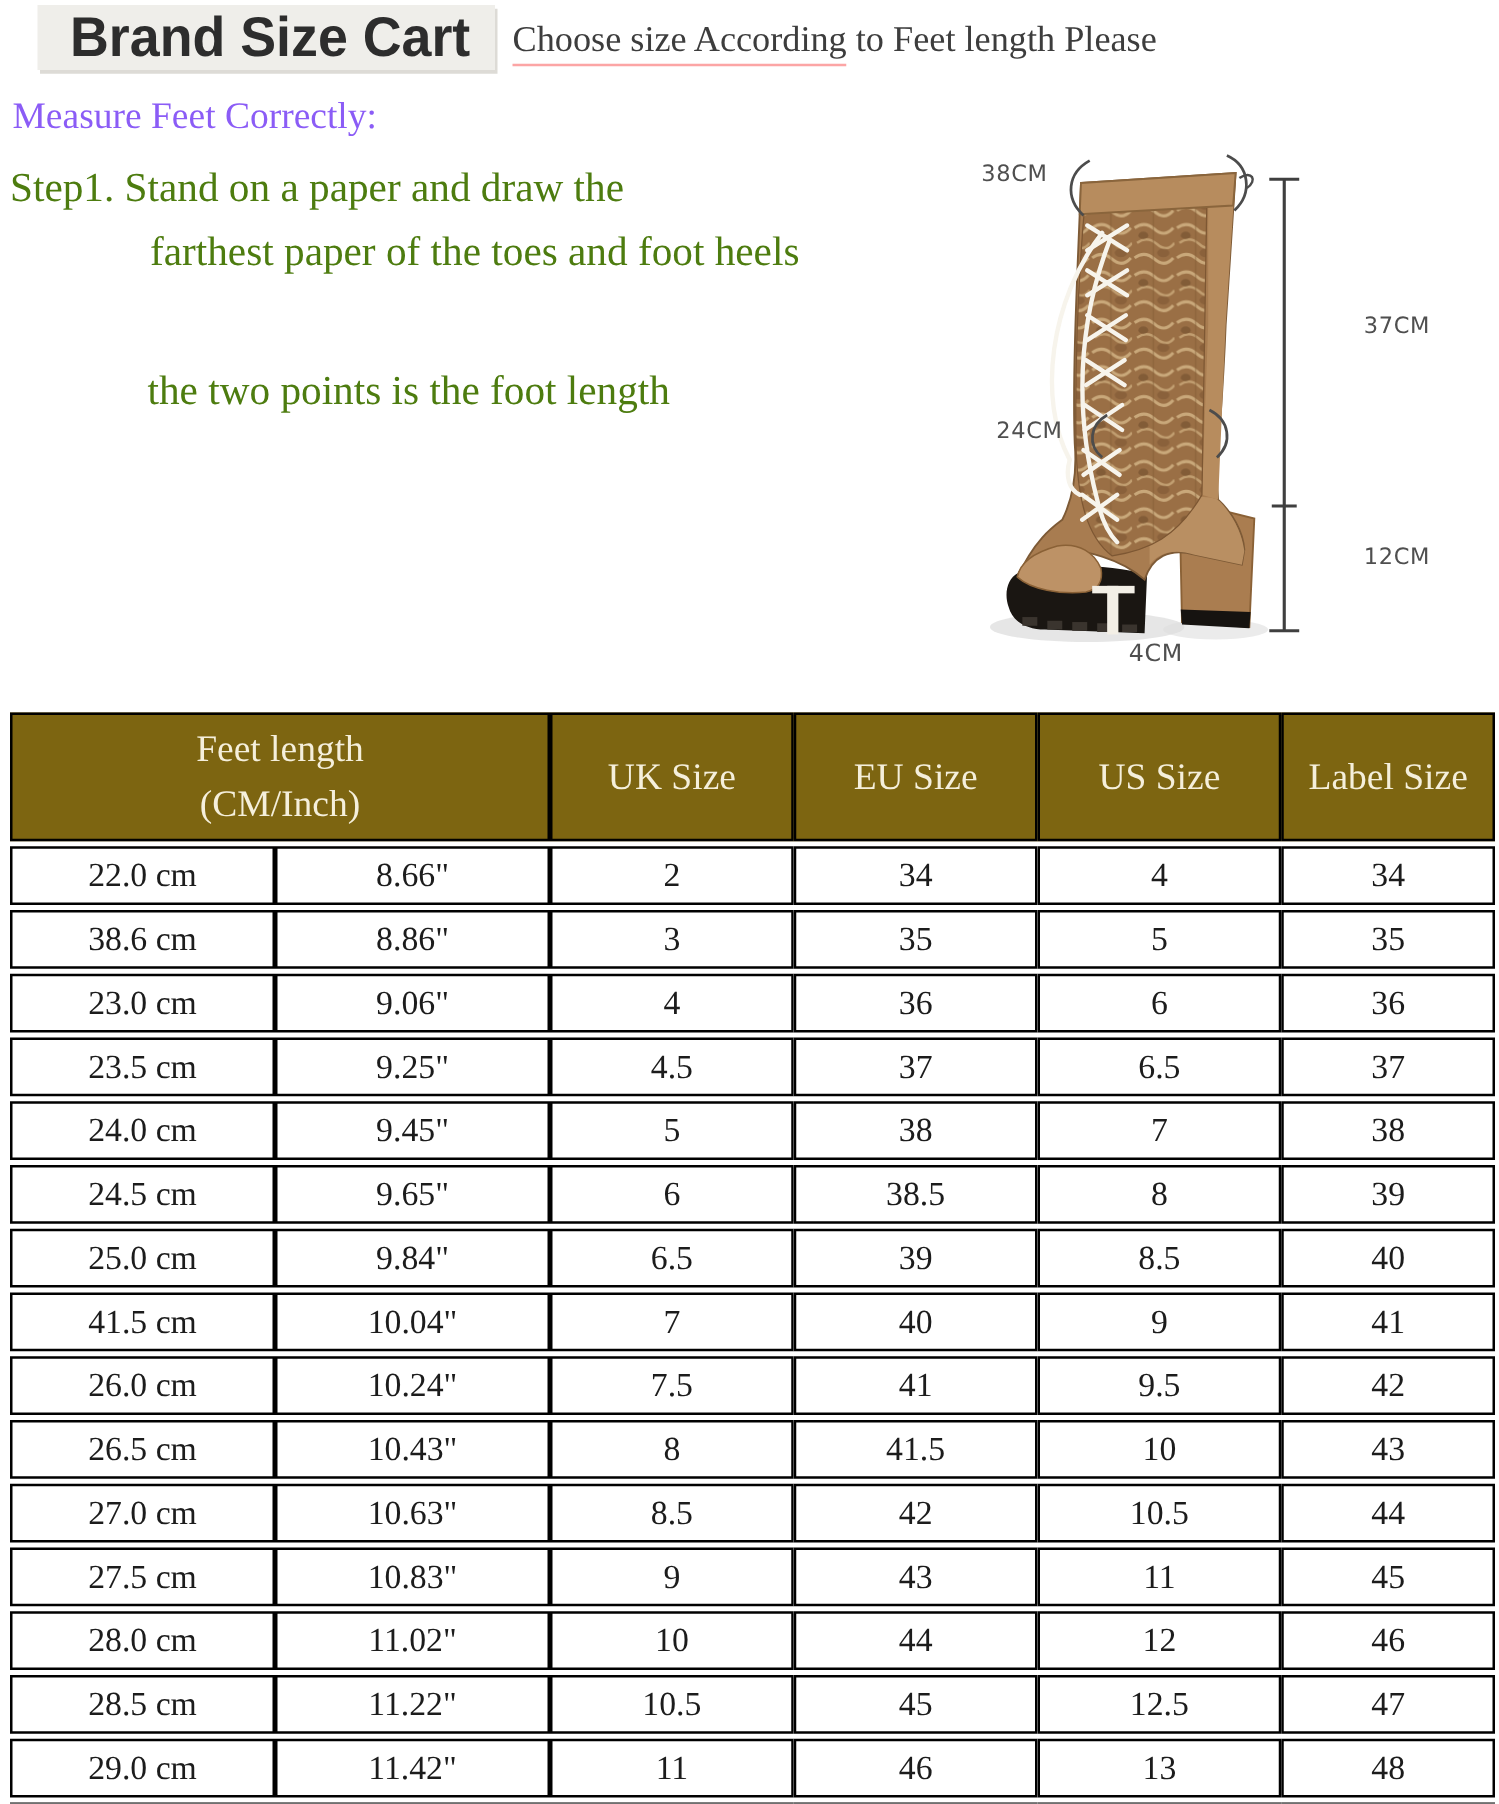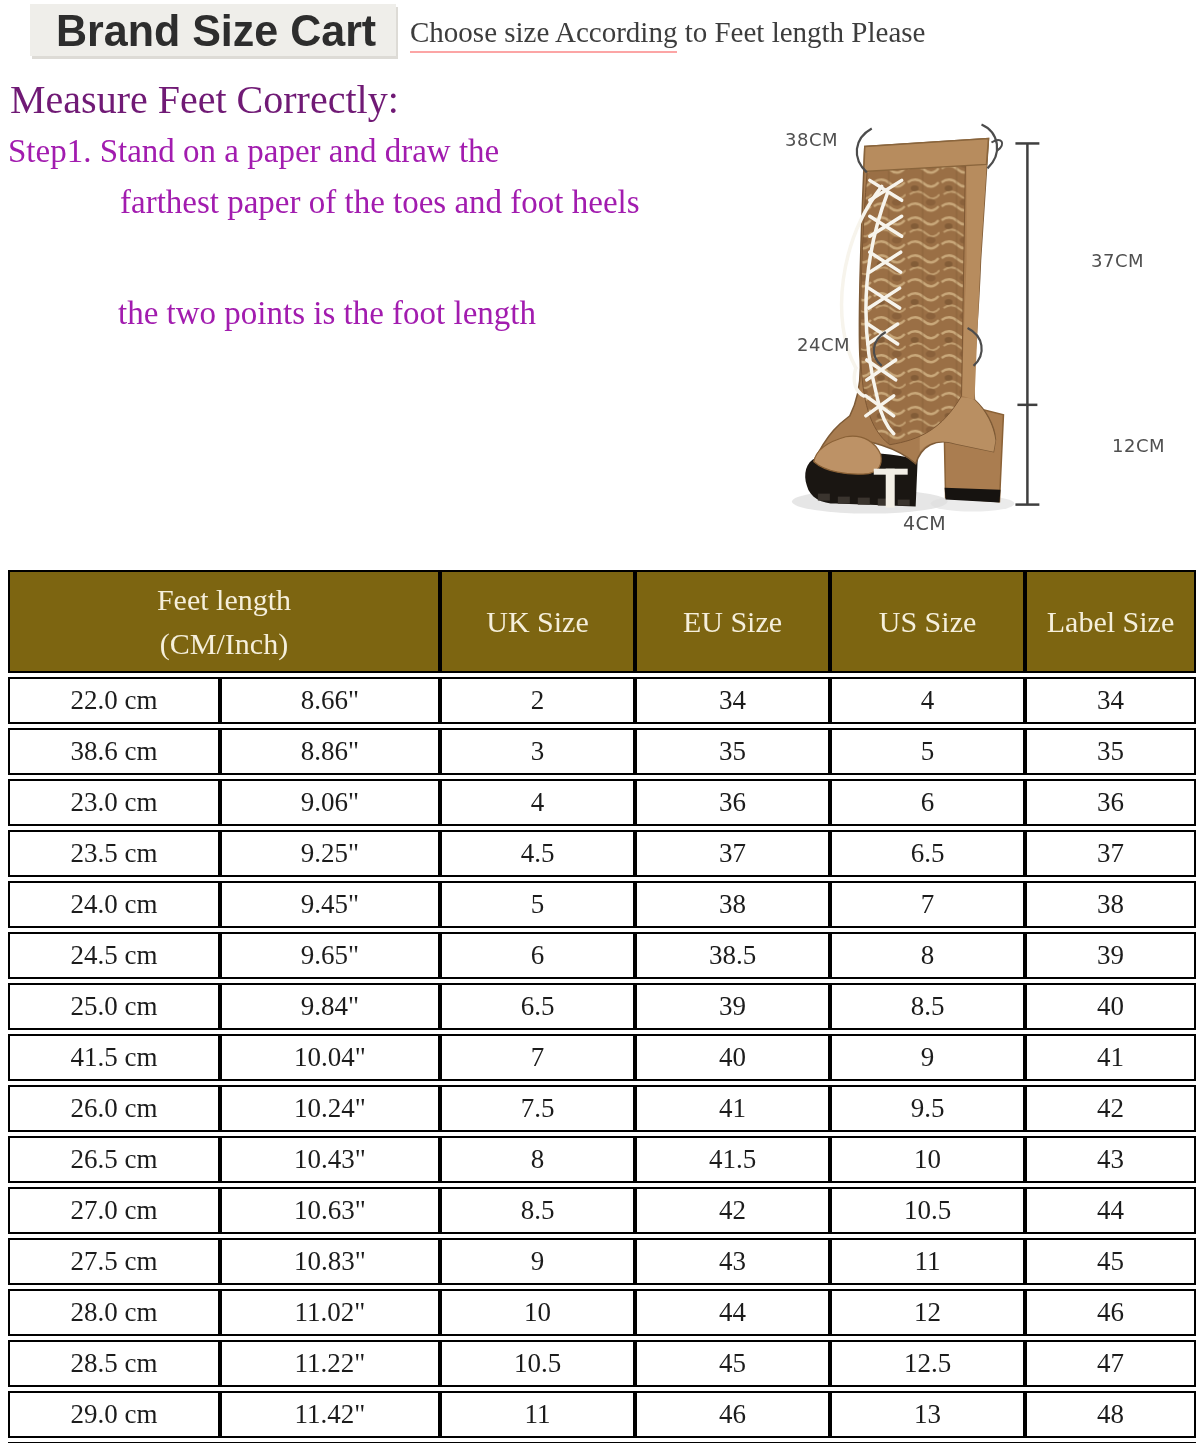--- a/index.html
+++ b/index.html
@@ -9,22 +9,22 @@
   
   .banner{position:absolute;left:30px;top:4px;width:366px;height:52px;background:#efeeea;
           box-shadow:2px 3px 0 #dddbd6;display:flex;align-items:center;}
   .banner-title{font-family:"Liberation Sans",sans-serif;font-weight:800;font-size:43px;
                 color:#2d2d2d;padding-left:26px;letter-spacing:0px;transform:scaleY(1.04);
                 white-space:nowrap;}
   .subtitle{position:absolute;left:410px;top:16px;font-size:29px;color:#3d3d3d;white-space:nowrap;}
   .subtitle .u{border-bottom:2px solid #fca5a5;padding-bottom:3px;}
 
   
-  .heading{position:absolute;left:10px;top:76px;font-size:40px;color:#701a75;}
-  .step{position:absolute;font-size:33px;color:#a21caf;white-space:nowrap;}
+  .heading{position:absolute;left:10px;top:76px;font-size:30px;color:#8b5cf6;}
+  .step{position:absolute;font-size:33px;color:#4d7c0f;white-space:nowrap;}
   #step1-l1{left:8px;top:133px;}
   #step1-l2{left:120px;top:184px;width:662px;overflow:hidden;}
   #step2-l1{left:2px;top:244px;}
   #step2-l2{left:118px;top:295px;}
 
   
   .figure{position:absolute;left:770px;top:100px;width:429px;height:470px;}
   .dim-label{position:absolute;font-family:"DejaVu Sans",sans-serif;color:#4f4f4f;
              font-size:18px;letter-spacing:0.5px;white-space:nowrap;}
 
@@ -133,21 +133,21 @@
 
       <g fill="#f3efe6">
         <rect x="104" y="369" width="34" height="6"></rect>
         <rect x="116" y="369" width="9" height="39"></rect>
       </g>
     </svg>
 
     <div class="dim-label" style="left:15px;top:29px;">38CM</div>
     <div class="dim-label" style="left:321px;top:150px;">37CM</div>
     <div class="dim-label" style="left:27px;top:234px;">24CM</div>
-    <div class="dim-label" style="left:321px;top:335px;margin-left:21px;">12CM</div>
+    <div class="dim-label" style="left:321px;top:335px;">12CM</div>
     <div class="dim-label" style="left:133px;top:412px;font-size:19px;">4CM</div>
   </div>
 
   <table id="size-table">
     <colgroup>
       <col style="width:212px">
         <col style="width:220px">
         <col style="width:195px">
       <col style="width:195px">
         <col style="width:195px">

